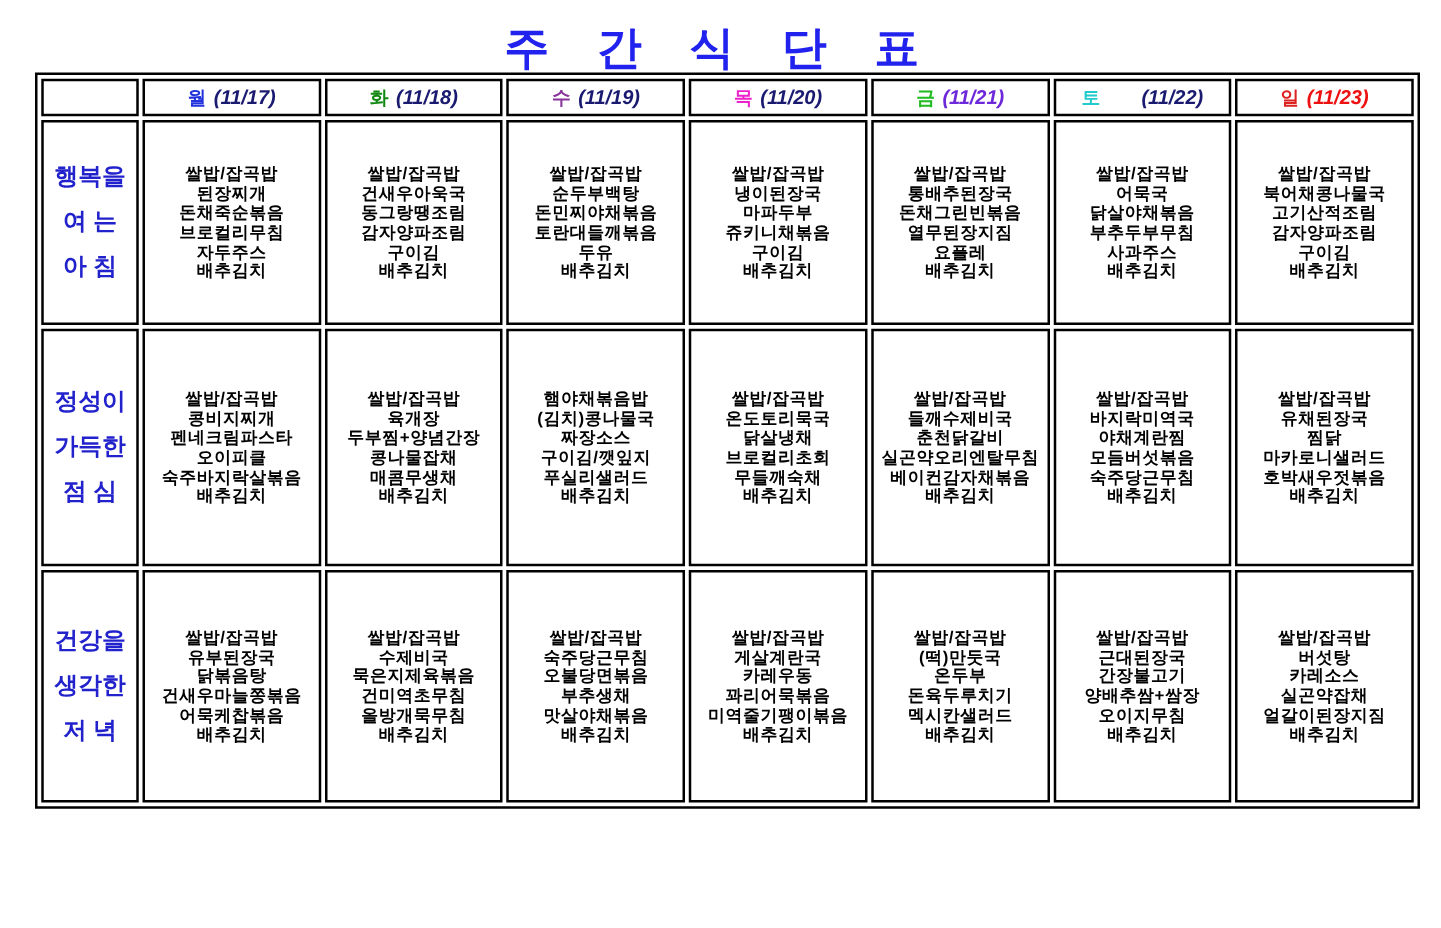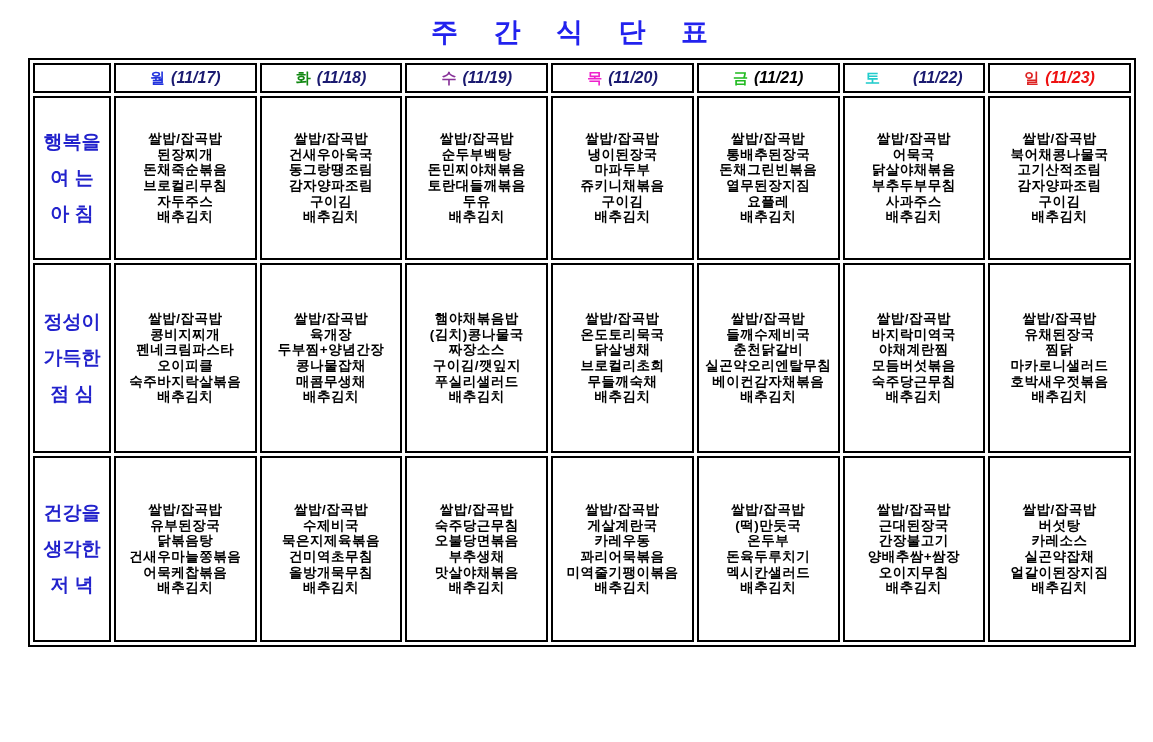--- a/index.html
+++ b/index.html
@@ -3,21 +3,21 @@
 <meta charset="utf-8">
 <style>
   * { margin: 0; padding: 0; box-sizing: border-box; }
   html, body { width: 1153px; height: 742px; background: #ffffff; overflow: hidden; }
   body { font-family: "Liberation Sans", "DejaVu Sans", sans-serif; font-weight: bold; }
 
   .page { position: relative; width: 1153px; height: 742px; background: #fff; }
 
   .title {
     position: absolute; top: 14px; left: 0; width: 100%;
-    text-align: center; font-size: 27px; font-weight: bold;
+    text-align: center; font-size: 36px; font-weight: bold;
     letter-spacing: 14px; color: #2222ee;
   }
 
   table.menu {
     position: absolute; left: 28px; top: 58px;
     width: 1108px; table-layout: fixed;
     border-collapse: separate; border-spacing: 3px;
     border: 2px solid #000; background: #fff;
   }
   table.menu td, table.menu th { border: 2px solid #000; background: #fff; vertical-align: middle; }
@@ -71,21 +71,21 @@
         <col>
         <col>
     </colgroup>
     <tbody id="table-body">
         <tr class="header-row">
           <td></td>
           <td class="day-head"><span class="day-glyph" style="color: rgb(34, 51, 221);">월</span><span class="day-date" style="color: rgb(26, 26, 112);">(11/17)</span></td>
           <td class="day-head"><span class="day-glyph" style="color: rgb(17, 136, 17);">화</span><span class="day-date" style="color: rgb(26, 26, 112);">(11/18)</span></td>
           <td class="day-head"><span class="day-glyph" style="color: rgb(136, 51, 153);">수</span><span class="day-date" style="color: rgb(26, 26, 112);">(11/19)</span></td>
           <td class="day-head"><span class="day-glyph" style="color: rgb(238, 34, 204);">목</span><span class="day-date" style="color: rgb(26, 26, 112);">(11/20)</span></td>
-          <td class="day-head"><span class="day-glyph" style="color: rgb(34, 187, 34);">금</span><span class="day-date" style="color: #000000;">(11/21)</span></td>
+          <td class="day-head"><span class="day-glyph" style="color: rgb(34, 187, 34);">금</span><span class="day-date" style="color: #6d28d9;">(11/21)</span></td>
           <td class="day-head"><span class="day-glyph" style="color: rgb(34, 204, 204);">토</span><span class="day-date" style="color: rgb(26, 26, 112); padding-left: 27px;">(11/22)</span></td>
           <td class="day-head"><span class="day-glyph" style="color: rgb(221, 34, 34);">일</span><span class="day-date" style="color: rgb(238, 17, 17);">(11/23)</span></td>
         </tr>
         <tr class="meal-row-0">
           <td class="row-label">
             <div>행복을</div>
             <div>여  는</div>
             <div>아  침</div>
           </td>
           <td class="menu-cell">

